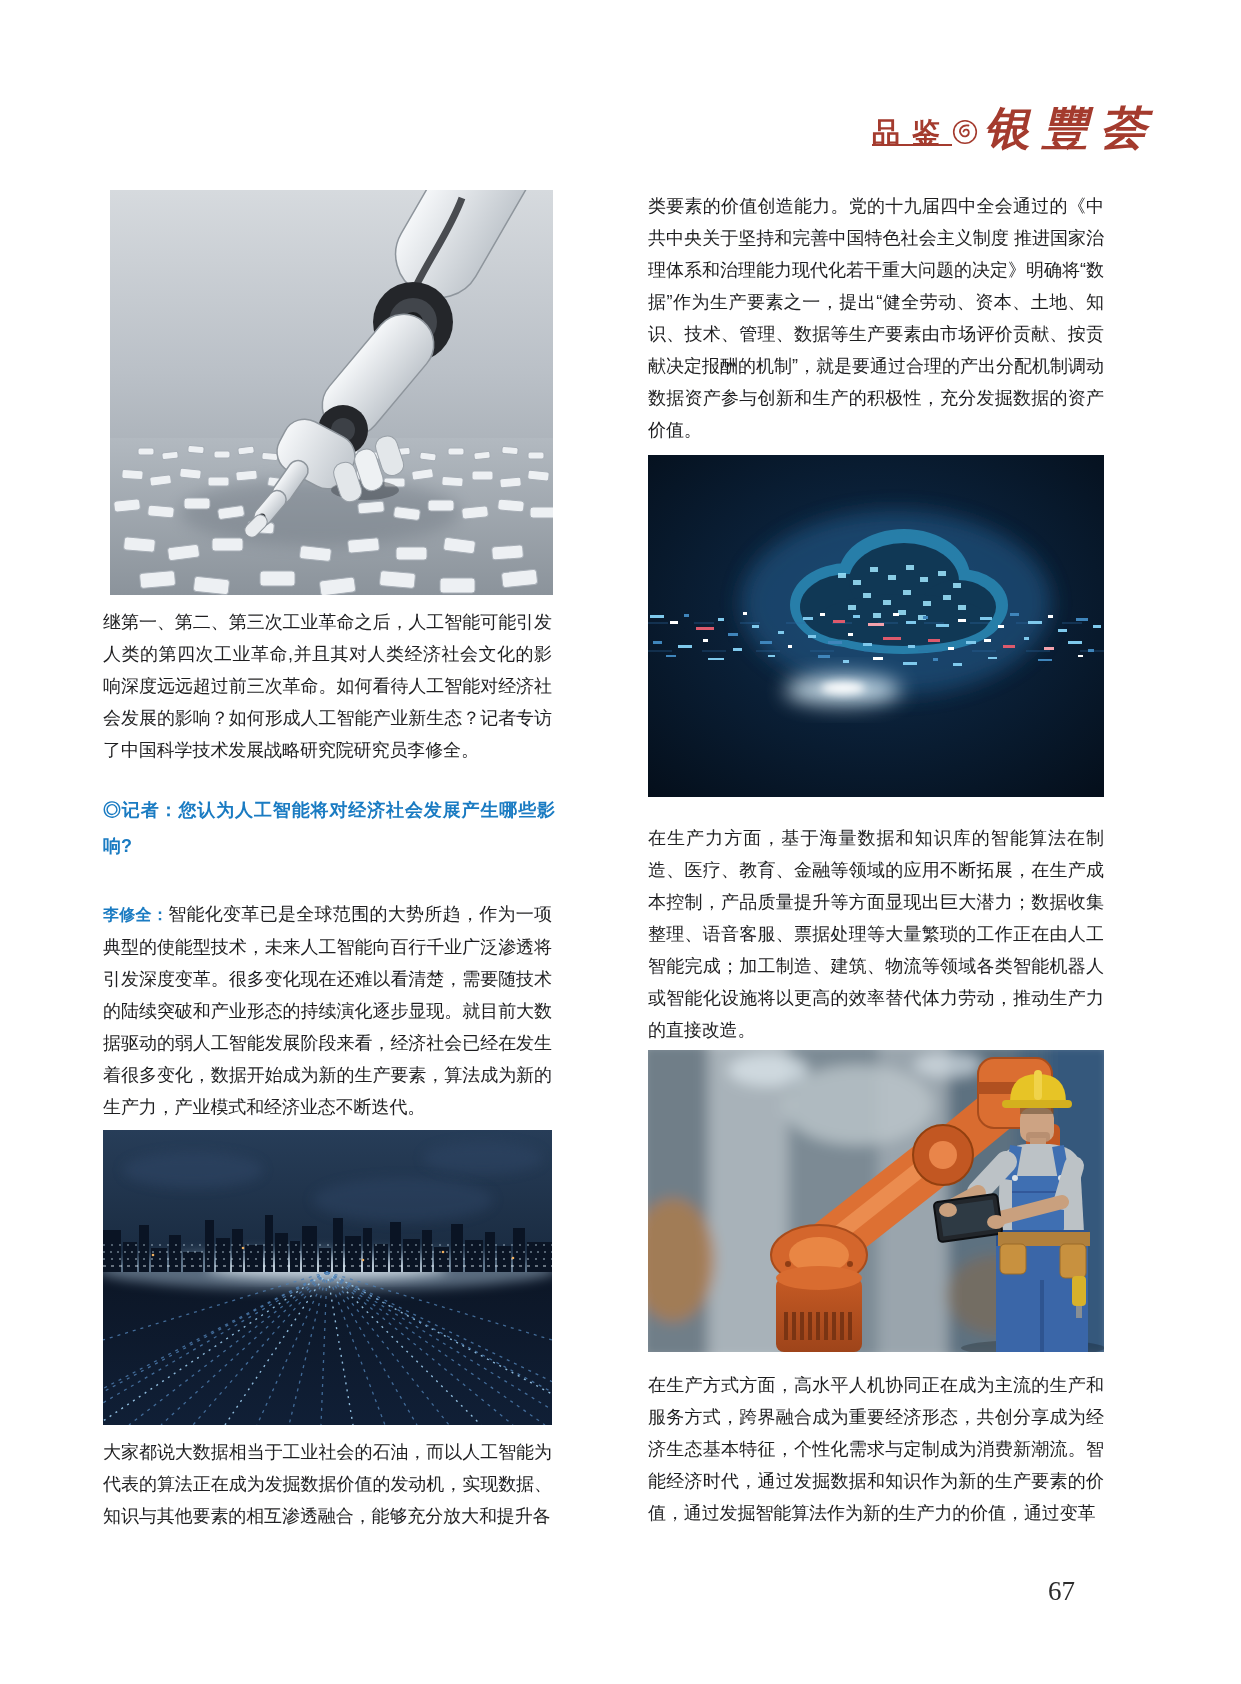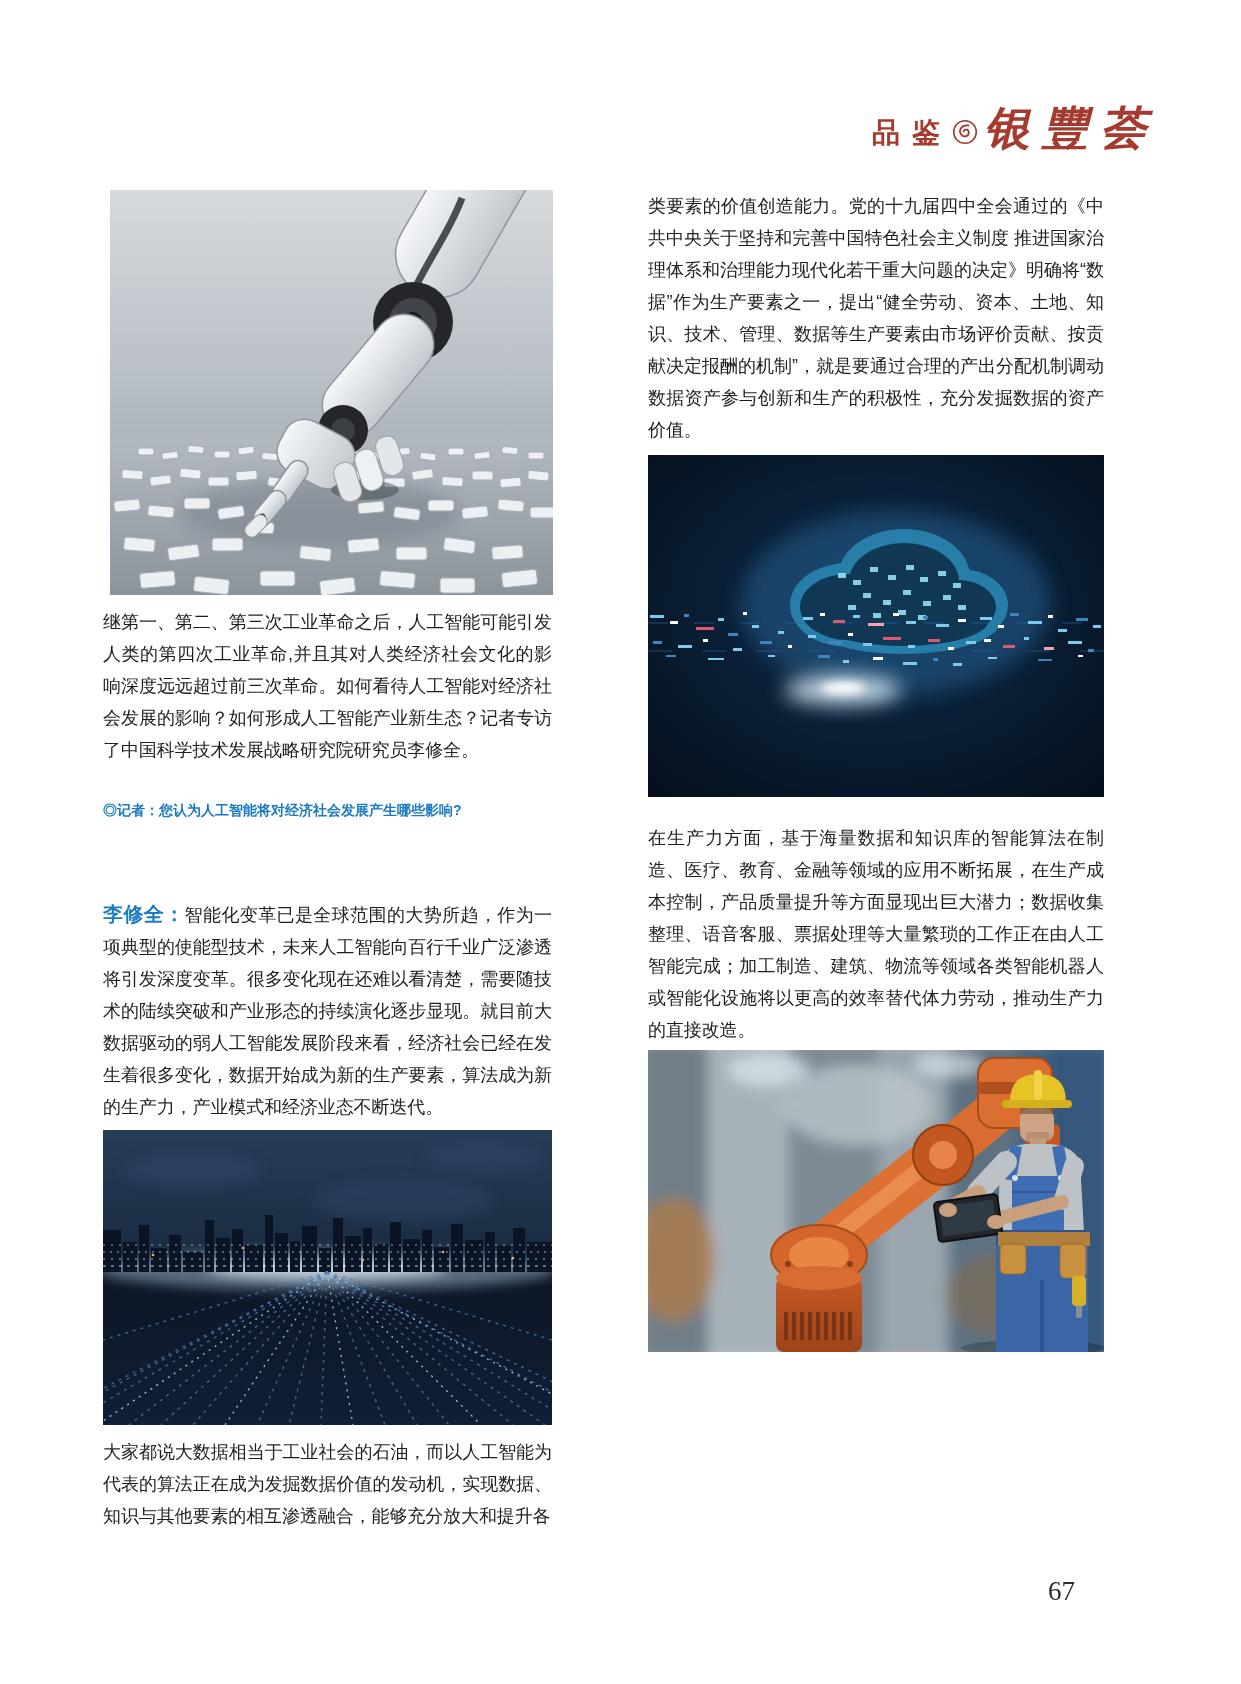--- a/index.html
+++ b/index.html
@@ -3,36 +3,36 @@
 <meta charset="utf-8">
 <style>
   html,body { margin:0; padding:0; background:#e9e9e9; }
   .page {
     position:relative; width:1241px; height:1684px; margin:0 auto;
     background:#ffffff; overflow:hidden;
     font-family:"Liberation Sans", sans-serif;
   }
   
   .logo { position:absolute; top:98px; left:872px; display:flex; align-items:center; color:#a43b2e; }
-  .logo-seal { font-family:"Liberation Serif", serif; font-weight:bold; font-size:28px; letter-spacing:12px; margin-top:8px; }
+  .logo-seal { font-family:"Liberation Serif", serif; font-weight:bold; font-size:28px; letter-spacing:12px; margin-top:8px;text-decoration:underline; }
   .logo-swirl { margin:10px 6px 0 0; }
   .logo-script { font-family:"Liberation Serif", serif; font-style:italic; font-weight:bold; font-size:46px; letter-spacing:12px; }
   
   .body-text {
     position:absolute; margin:0; font-size:18px; line-height:32px; letter-spacing:-0.1px;
     color:#1e1e20; text-align:justify; text-justify:inter-character;
   }
   .colL { left:103px; width:449px; }
   .colR { left:648px; width:456px; }
   .q-heading {
     position:absolute; left:103px; top:792px; width:452px; margin:0;
-    font-size:14px; line-height:36px; font-weight:bold; color:#1a7bc2;
+    font-size:18px; line-height:36px; font-weight:bold; color:#1a7bc2;
     text-align:justify; text-justify:inter-character;
   }
-  .speaker { color:#1a7bc2; font-weight:bold; font-size:20px; }
+  .speaker { color:#1a7bc2; font-weight:bold; font-size:16px; }
   .page-num { position:absolute; left:1048px; top:1576px; font-family:"Liberation Serif", serif; font-size:27px; color:#2c2c2c; }
   
   .photo { position:absolute; overflow:hidden; }
   .photo svg { display:block; }
   #ph-robot-hand { left:110px; top:190px;  width:443px; height:405px; }
   #ph-city       { left:103px; top:1130px; width:449px; height:295px; }
   #ph-cloud      { left:648px; top:455px;  width:456px; height:342px; }
   #ph-worker     { left:648px; top:1050px; width:456px; height:302px; }
   
   .keys rect { fill:#edf0f3; stroke:#a7aeb6; stroke-width:1; }
@@ -489,16 +489,17 @@
         <ellipse cx="348" cy="172" rx="9" ry="7" fill="#c9a07e"></ellipse>
         <rect x="350" y="182" width="92" height="14" fill="#b1803c"></rect>
         <rect x="352" y="194" width="26" height="30" rx="5" fill="#c8913f" stroke="#9a6a28"></rect>
         <rect x="412" y="194" width="26" height="34" rx="5" fill="#c8913f" stroke="#9a6a28"></rect>
         <rect x="424" y="226" width="14" height="30" rx="4" fill="#d8b12a"></rect>
         <rect x="428" y="256" width="6" height="12" fill="#888f94"></rect>
       </g>
     </svg>
   </div>
 
+  <p class="body-text colR" style="top:1369px">在生产方式方面，高水平人机协同正在成为主流的生产和服务方式，跨界融合成为重要经济形态，共创分享成为经济生态基本特征，个性化需求与定制成为消费新潮流。智能经济时代，通过发掘数据和知识作为新的生产要素的价值，通过发掘智能算法作为新的生产力的价值，通过变革</p>
 
   <div class="page-num">67</div>
 
 </div>
 
 </body></html>

